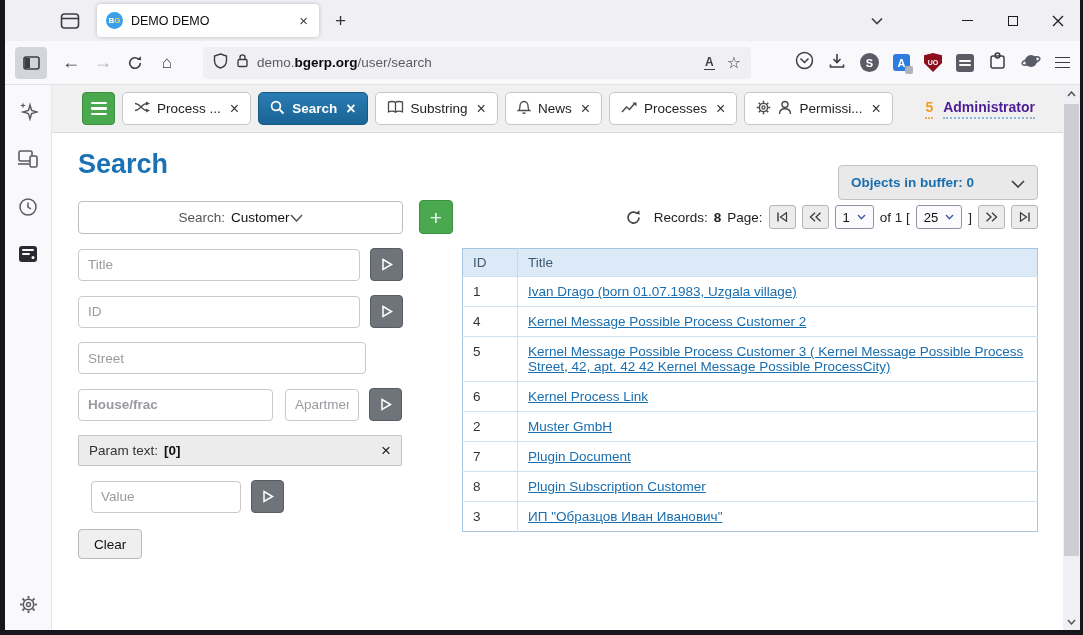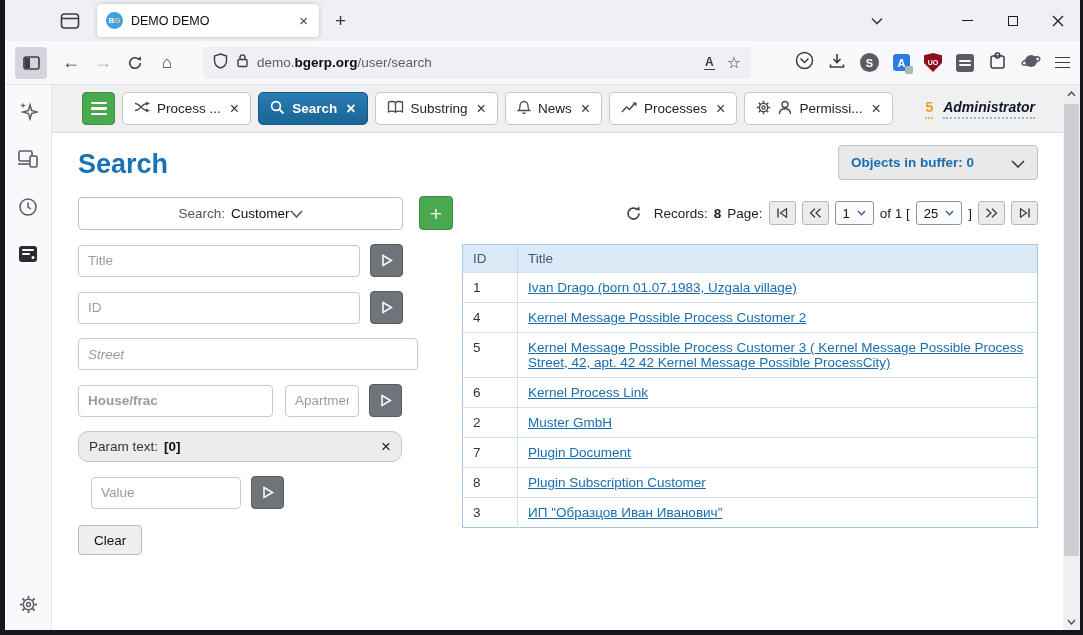--- a/index.html
+++ b/index.html
@@ -59,51 +59,51 @@
   .app-header { height:48px; background:#f0f0f1; border-bottom:1px solid #dadada; display:flex; align-items:center; padding-left:30px; gap:7px; }
   .menu-btn { width:33px; height:33px; background:#4aa84e; border:1px solid #3c8f40; border-radius:4px; display:flex; flex-direction:column; align-items:center; justify-content:center; gap:3px; flex:none; }
   .menu-btn i { display:block; width:16px; height:2.5px; background:#fff; border-radius:1px; }
   .app-tab { height:33px; background:#fff; border:1px solid #c6c6c6; border-radius:5px; display:flex; align-items:center; gap:7px; padding:0 11px; font-size:13.5px; color:#222; white-space:nowrap; }
   .app-tab svg { flex:none; }
   .app-tab .tab-x { font-size:16px; color:#333; margin-left:2px; }
   .app-tab.active { background:linear-gradient(#2a7cb2,#1a6496); border-color:#155a85; color:#fff; font-weight:bold; }
   .app-tab.active .tab-x { color:#fff; }
   .user-area { margin-left:auto; margin-right:28px; display:flex; align-items:baseline; gap:10px; font-size:14px; font-weight:bold; }
   .user-count { color:#f09c1e; border-bottom:2px dotted #f3b250; padding-bottom:2px; }
-  .user-name { color:#0f172a; border-bottom:2px dotted #8cb6da; padding-bottom:2px;font-style:italic; }
+  .user-name { color:#4c1d95; border-bottom:2px dotted #8cb6da; padding-bottom:2px; }
 
   
   .page { padding:12px 25px 0 26px; }
   .page-top { display:flex; justify-content:space-between; align-items:flex-start; }
   .page-title { font-size:27px; font-weight:bold; color:#1a72b4; margin:4px 0 16px; }
-  .buffer-btn { width:200px; height:35px; margin-top:0; background:#e9e9ea; border:1px solid #c2c2c6; border-radius:4px; display:flex; align-items:center; justify-content:space-between; padding:0 12px; }
+  .buffer-btn { width:200px; height:35px; margin-top:20px; background:#e9e9ea; border:1px solid #c2c2c6; border-radius:4px; display:flex; align-items:center; justify-content:space-between; padding:0 12px; }
   .buffer-label { font-size:13.5px; font-weight:bold; color:#1a6eae; }
 
   .controls-row { display:flex; align-items:center; margin-bottom:14px; }
   .search-select { width:325px; height:33px; background:#fff; border:1px solid #bfbfbf; border-radius:4px; display:flex; align-items:center; justify-content:center; padding:0 11px; font-size:13.5px; }
   .search-select .lbl { color:#555; }
   .search-select .val { color:#111; margin-left:6px; }
   .plus-btn { width:34px; height:34px; margin-left:16px; background:#4aa84e; border:1px solid #3c8f40; border-radius:4px; color:#eaf5ea; font-size:21px; line-height:1; display:flex; align-items:center; justify-content:center; }
   .pagination { margin-left:auto; display:flex; align-items:center; gap:6px; font-size:13.5px; color:#222;text-align:center; }
   .pagination .bold { font-weight:bold; }
   .refresh { margin-right:6px; display:flex; }
   .pg-btn { min-width:27px; height:24px; background:#ececec; border:1px solid #b5b5b5; border-radius:3px; display:flex; align-items:center; justify-content:center; padding:0 4px; }
   .pg-select { height:24px; background:#fbfbfd; border:1px solid #9393a3; border-radius:3px; display:flex; align-items:center; gap:7px; padding:0 7px; font-size:13px; color:#111; }
 
   .columns { display:flex; align-items:flex-start; }
   .form-col { flex:0 0 368px; }
   .form-row { display:flex; align-items:center; margin-bottom:14px; }
   .inp { height:32px; border:1px solid #c9c9c9; border-radius:4px; padding:0 9px; font-size:13.5px; color:#222; background:#fff; outline:none; font-family:inherit; }
   .inp::placeholder { color:#9a9aa0; }
   .w-main { width:282px; }
-  .w-full { width:340px;font-style:italic; }
+  .w-full { width:288px; }
   .w-house { width:195px;font-weight:bold; }
   .w-apt { width:74px; margin-left:12px; }
   .run-btn { width:33px; height:33px; margin-left:10px; background:#6e747a; border:1px solid #575d63; border-radius:4px; display:flex; align-items:center; justify-content:center; flex:none; }
-  .param-bar { width:324px; height:31px; background:#ececec; border:1px solid #c6c6c6; border-radius:10px; display:flex; align-items:center; padding:0 10px; font-size:13.5px; color:#333; }
+  .param-bar { width:324px; height:31px; background:#ececec; border:1px solid #c6c6c6; border-radius:1px; display:flex; align-items:center; padding:0 10px; font-size:13.5px; color:#333; }
   .param-bar .pv { font-weight:bold; color:#111; margin-left:6px; }
   .param-x { margin-left:auto; font-size:17px; color:#222; }
   .substr-select { width:119px; height:33px; background:#efefef; border:1px solid #b9b9b9; border-radius:4px; display:flex; align-items:center; justify-content:space-between; padding:0 10px; font-size:13.5px; color:#111; }
   .w-value { width:150px; margin-left:13px; }
   .clear-btn { height:30px; padding:0 15px; background:#efefef; border:1px solid #b9b9b9; border-radius:4px; font-size:13.5px; color:#111; display:inline-flex; align-items:center; margin-top:2px; }
 
   .table-col { flex:1; margin-left:16px; }
   table.results { width:100%; border-collapse:collapse; font-size:13.5px; border:1px solid #a6c6e3; }
   .results th { background:#dce9f6; color:#3c5a74; font-weight:normal; text-align:left; padding:6px 10px; }
   .results th.id-col { width:55px; border-right:1px solid #c3d9ee; }

